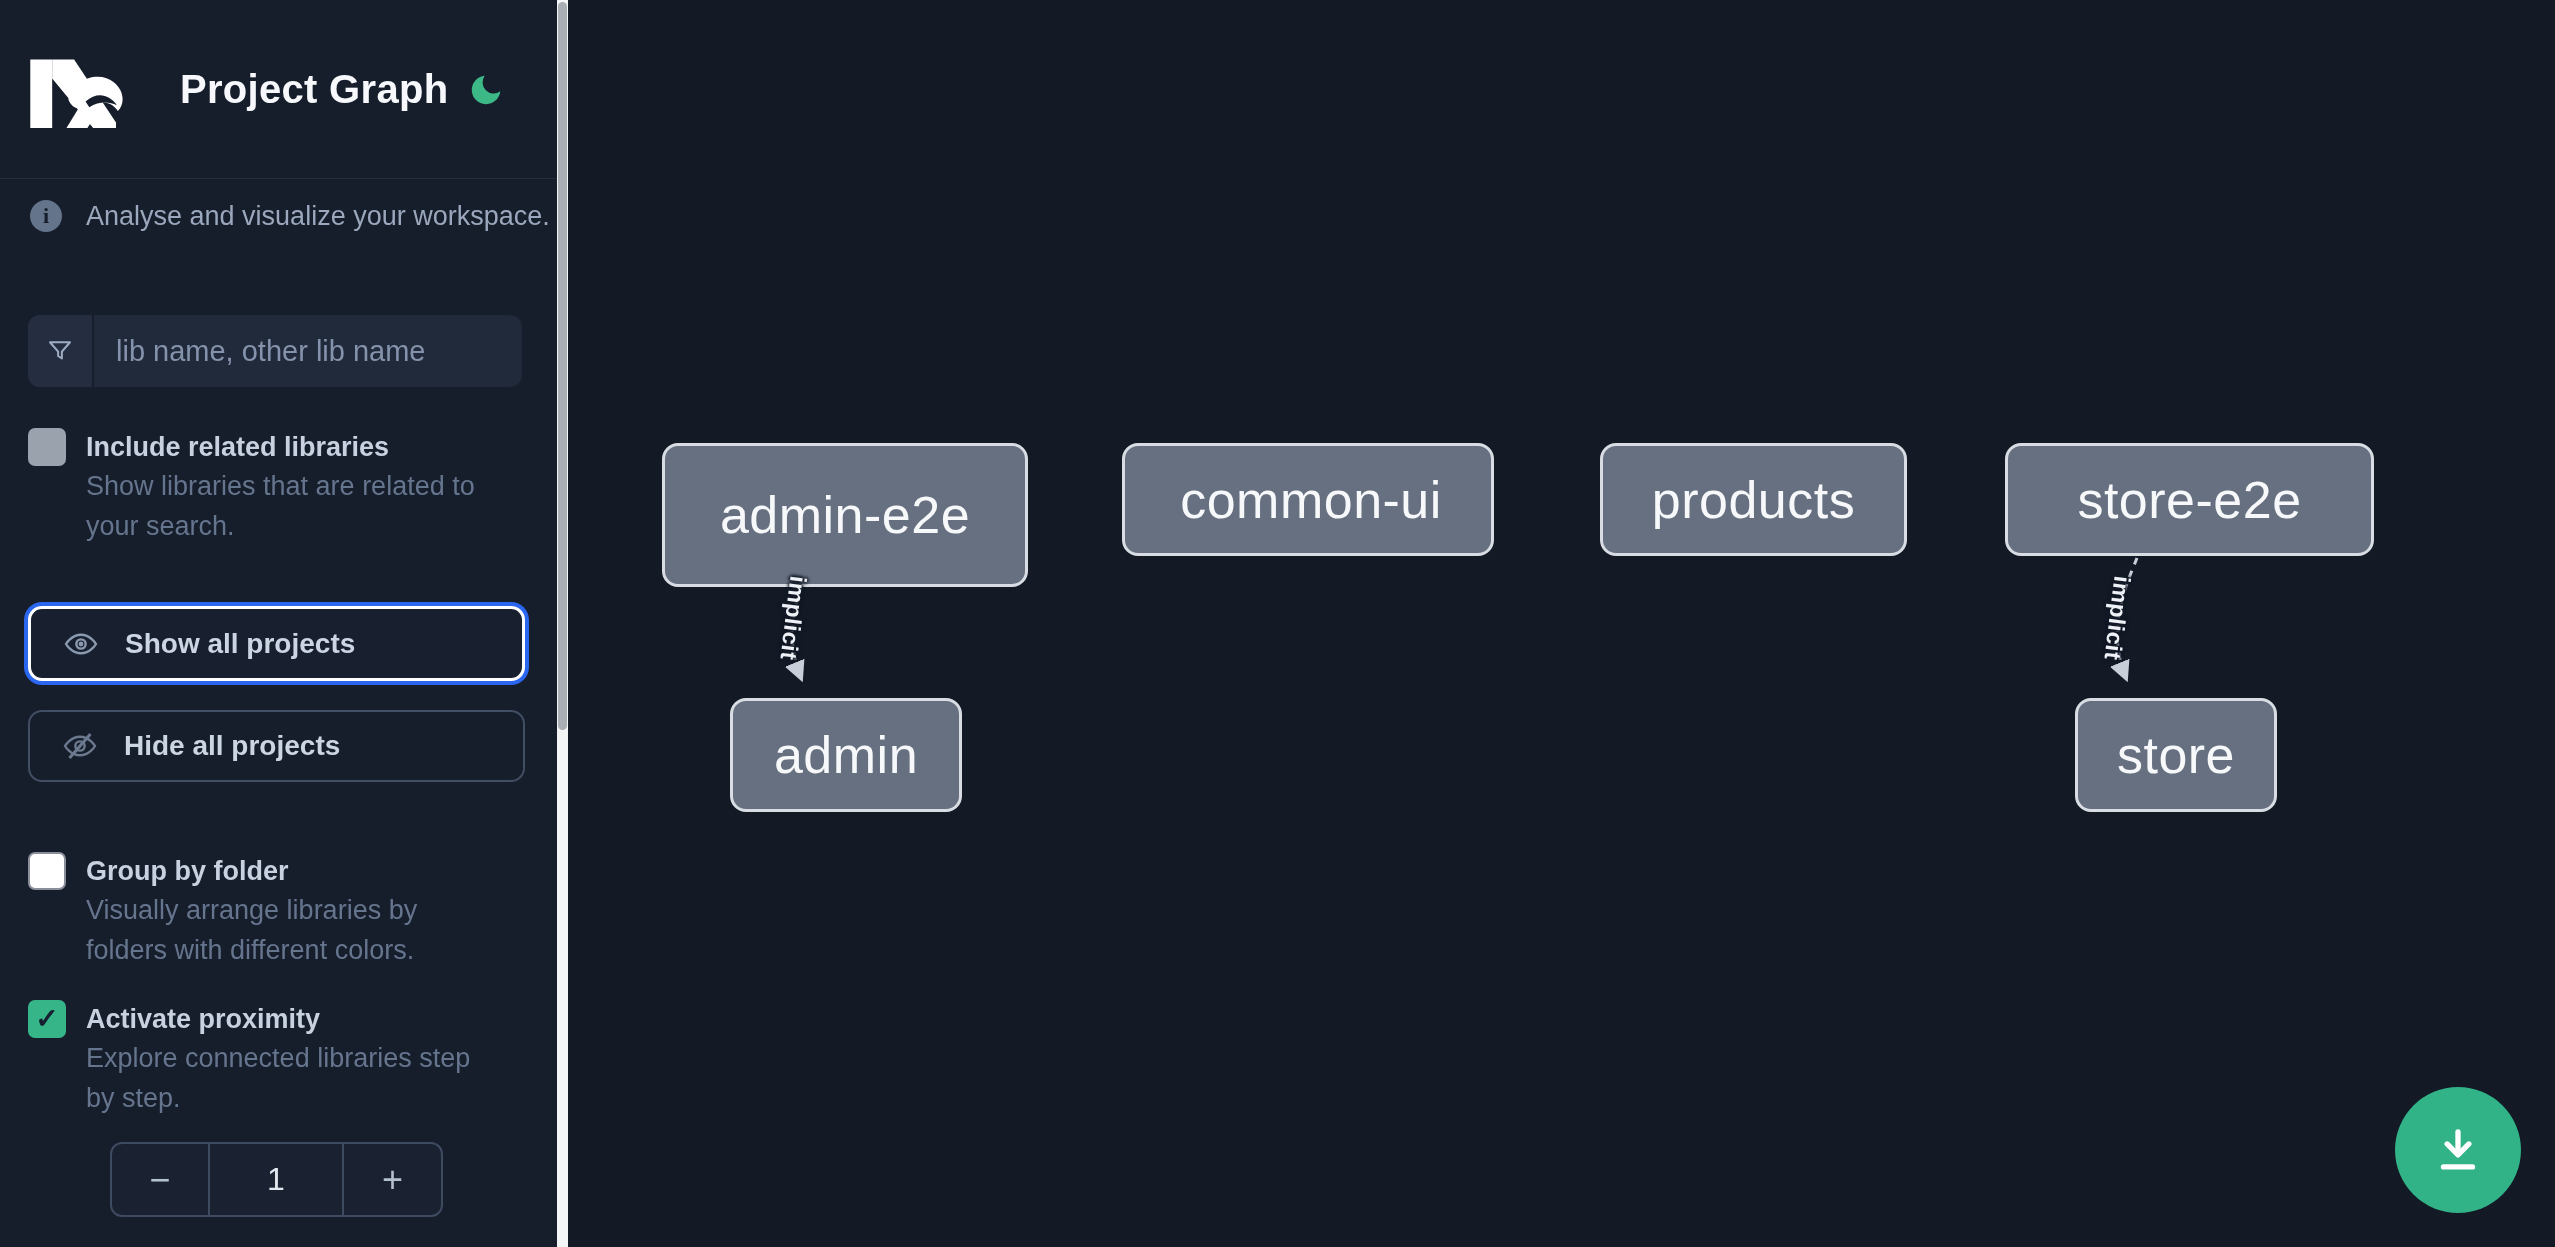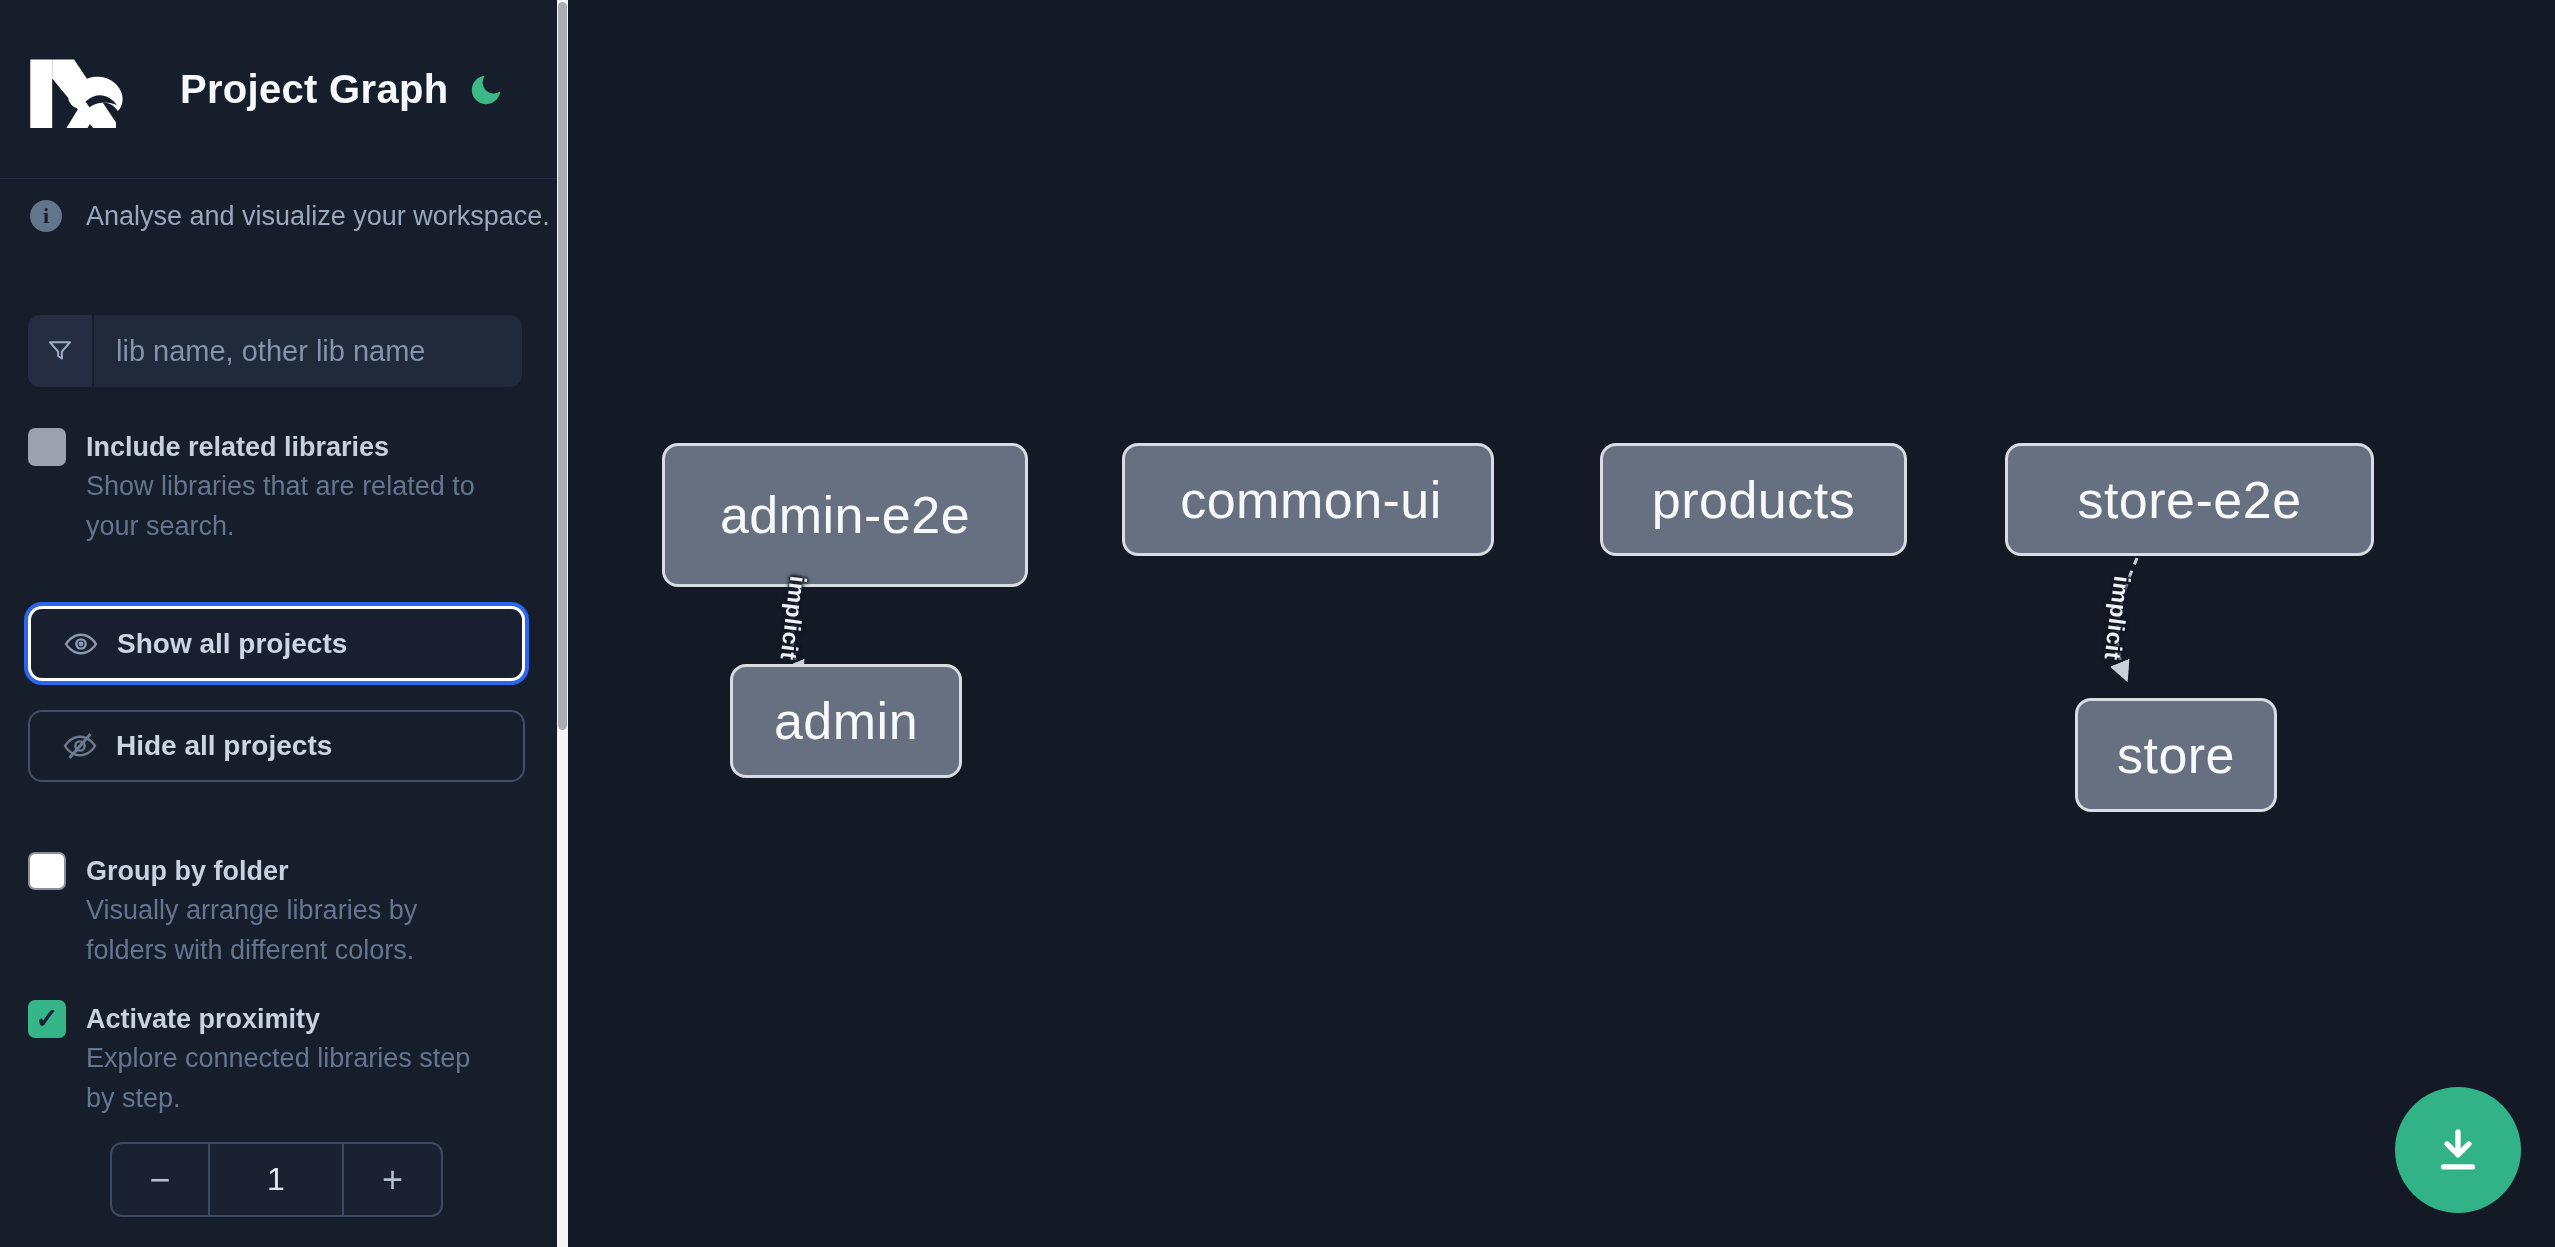--- a/index.html
+++ b/index.html
@@ -35,21 +35,21 @@
   .cb-box{width:38px;height:38px;border-radius:7px;box-sizing:border-box;
     display:flex;align-items:center;justify-content:center;cursor:pointer;}
   .cb-box--muted{background:#9aa2ae;}
   .cb-box--light{background:#ffffff;border:2px solid #8a8f99;}
   .cb-box--green{background:#36b589;}
   .cb-box.checked::after{content:"✓";color:#172031;font-size:28px;font-weight:700;line-height:1;}
   .cb-label{color:#c7d1df;font-size:27px;font-weight:700;align-self:center;cursor:pointer;}
   .cb-desc{grid-column:2;color:#66758e;font-size:27px;line-height:40px;max-width:418px;}
 
   .sb-btn{position:absolute;left:28px;width:497px;box-sizing:border-box;display:flex;align-items:center;
-    gap:18px;padding:0 0 0 32px;border-radius:14px;cursor:pointer;background:transparent;
+    gap:26px;padding:0 0 0 32px;border-radius:14px;cursor:pointer;background:transparent;
     font-family:"Liberation Sans",sans-serif;}
   .sb-btn svg{width:36px;height:36px;flex:0 0 auto;}
   .sb-btn span{color:#ccd6e3;font-size:28px;font-weight:700;}
   .btn-show{top:606px;height:75px;background:#182030;border:3px solid #ffffff;box-shadow:0 0 0 4px #2b66ee;}
   .btn-hide{top:710px;height:72px;border:2px solid #414e63;}
 
   .stepper{position:absolute;left:110px;top:1142px;width:333px;height:75px;box-sizing:border-box;
     border:2px solid #3d4a60;border-radius:12px;background:#1a2231;display:grid;
     grid-template-columns:96px 1fr 97px;align-items:stretch;}
   .stepper > *{display:flex;align-items:center;justify-content:center;background:transparent;border:none;
@@ -169,21 +169,21 @@
       </marker>
     </defs>
   <path d="M 244,558 C 230,592 214,632 233,678" class="gedge" marker-end="url(#arrowhead)"></path>
       <path d="M 1569,558 C 1555,592 1539,632 1558,678" class="gedge" marker-end="url(#arrowhead)"></path>
     </svg>
   <div>
       <div class="gnode" style="left: 94px; top: 443px; width: 366px; height: 144px;">admin-e2e</div>
       <div class="gnode" style="left: 554px; top: 443px; width: 372px; height: 113px; padding-left: 6px;">common-ui</div>
       <div class="gnode" style="left: 1032px; top: 443px; width: 307px; height: 113px;">products</div>
       <div class="gnode" style="left: 1437px; top: 443px; width: 369px; height: 113px;">store-e2e</div>
-      <div class="gnode" style="left: 162px; top: 664px; width: 232px; height: 114px;">admin</div>
+      <div class="gnode" style="left: 162px; top: 698px; width: 232px; height: 114px;">admin</div>
       <div class="gnode" style="left: 1507px; top: 698px; width: 202px; height: 114px;">store</div>
     </div>
   <div>
       <div class="gedge-label" style="left: 225px; top: 618px; transform: translate(-50%, -50%) rotate(97deg);">implicit</div>
       <div class="gedge-label" style="left: 1549px; top: 618px; transform: translate(-50%, -50%) rotate(97deg);">implicit</div>
     </div>
 
   <button class="fab">
     <svg viewBox="0 0 24 24" fill="none" stroke="#ffffff" stroke-width="2.2" stroke-linecap="round" stroke-linejoin="round">
       <path d="M12 4.5 V13.5"></path>

